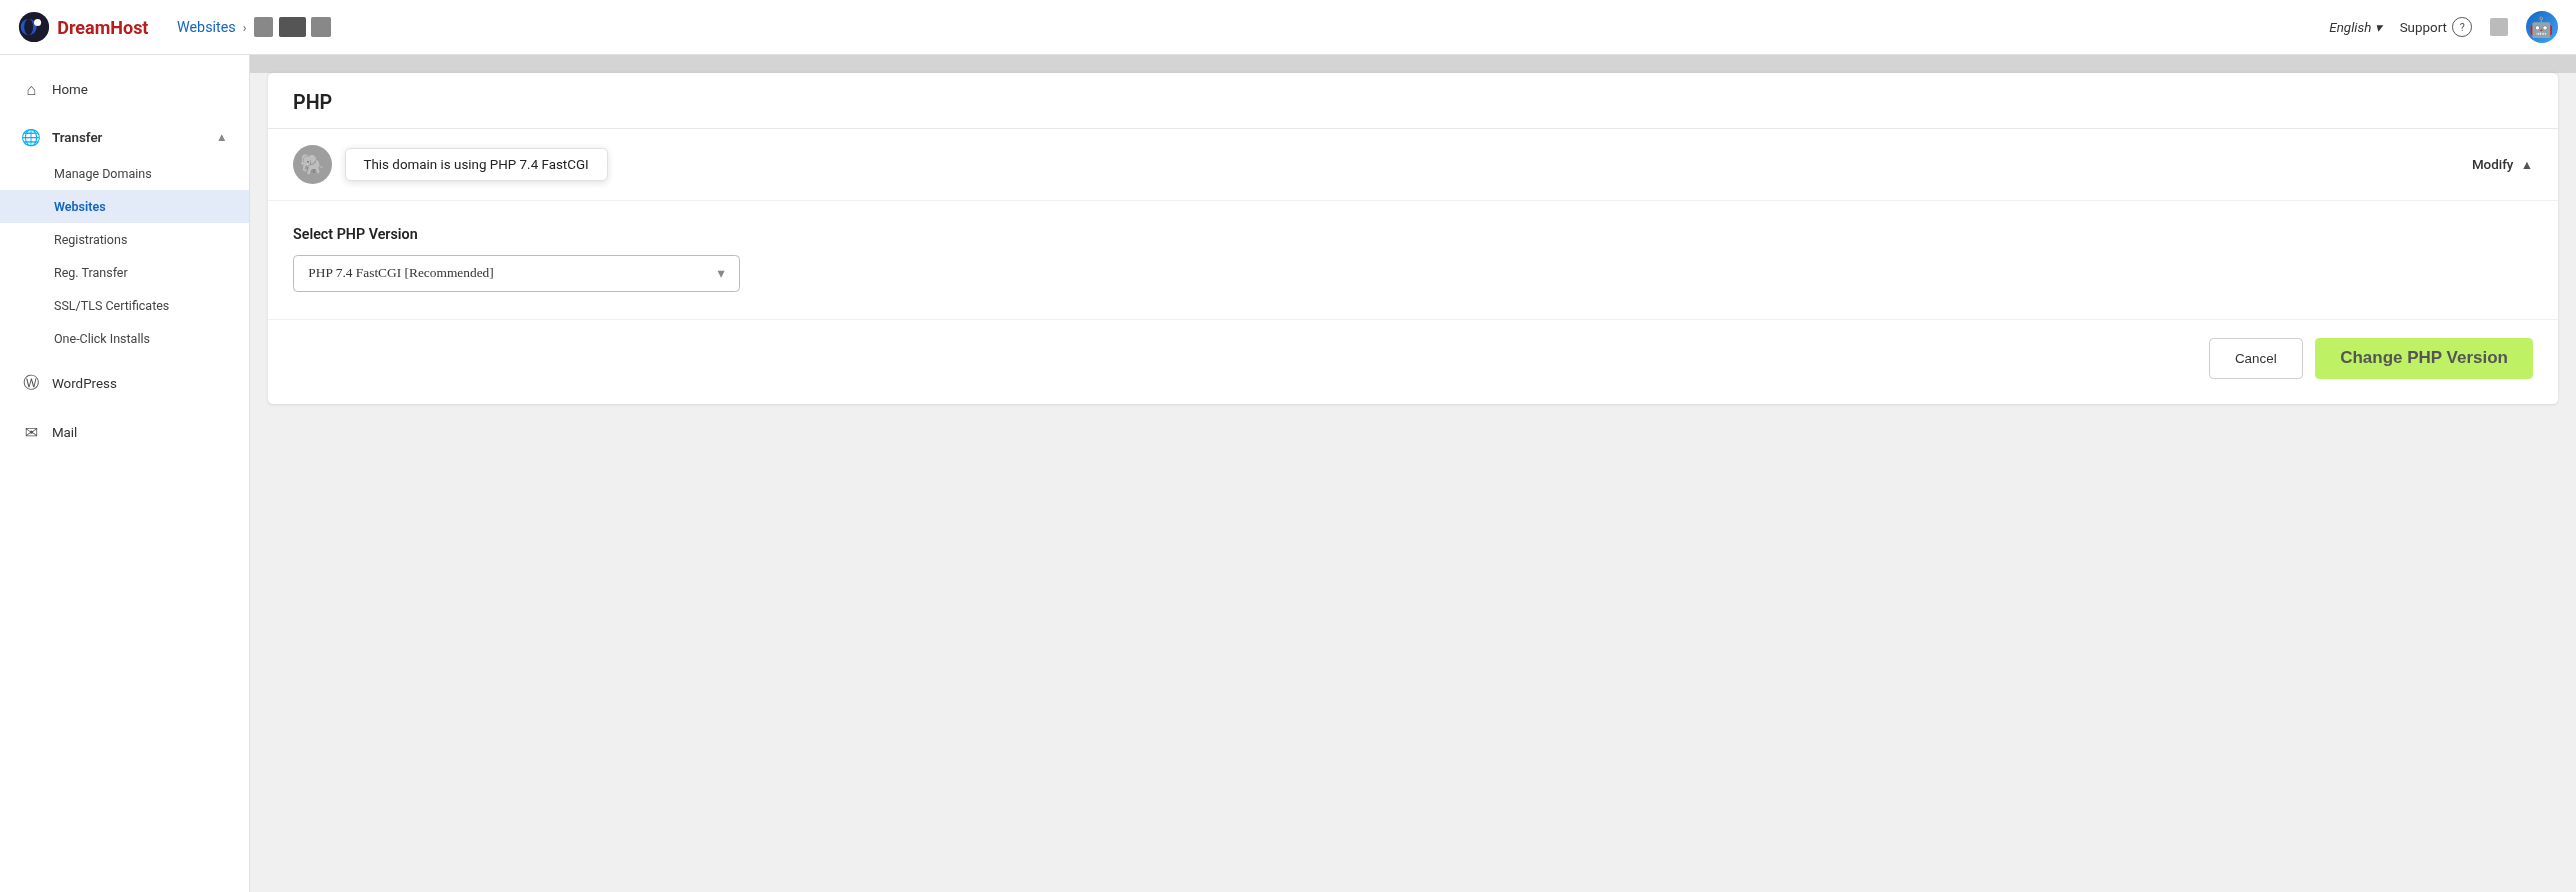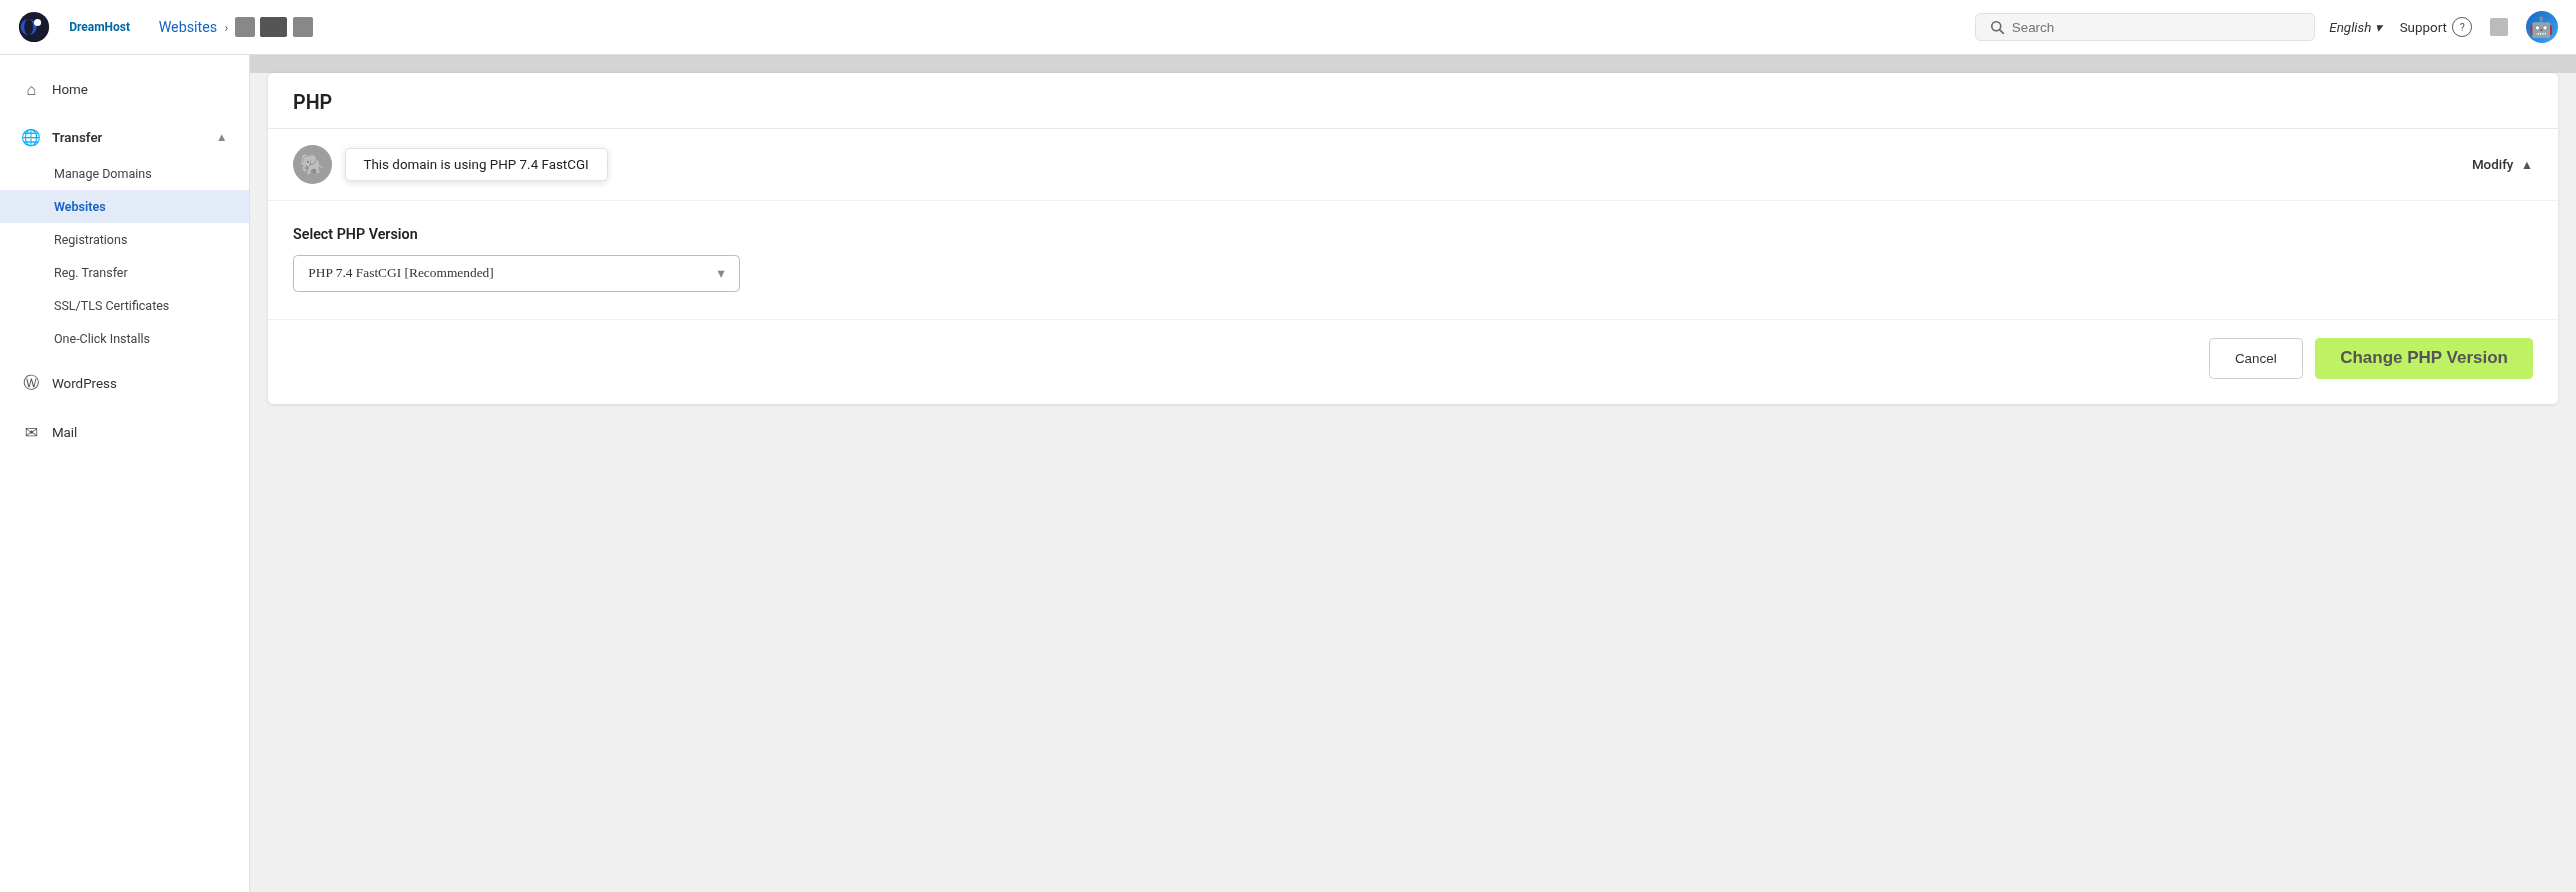--- a/index.html
+++ b/index.html
@@ -20,24 +20,23 @@
       display: flex;
       align-items: center;
       gap: 7.2px;
       margin-right: 14.3px;
     }
     .logo-icon {
       width: 32px;
       height: 32px;
     }
     .logo-text {
-      font-size: 12px;
+      font-size: 18px;
       font-weight: 700;
-      color: #0369a1;
-      margin-left: 12px;
+      color: #b91c1c;
     }
     .breadcrumb-area {
       display: flex;
       align-items: center;
       gap: 7.2px;
       flex: 1;
     }
     .breadcrumb-link {
       color: #1565c0;
       font-size: 14.3px;
@@ -370,27 +369,20 @@
   <div class="breadcrumb-area">
     <a class="breadcrumb-link">Websites</a>
     <span class="breadcrumb-sep">›</span>
     <div class="breadcrumb-blocks">
       <div class="block-rect block-sm"></div>
       <div class="block-rect block-md"></div>
       <div class="block-rect block-sm2"></div>
     </div>
   </div>
 
-  <div class="search-area">
-    <svg class="search-icon-svg" width="14.3" height="14.3" viewBox="0 0 16 16" fill="none">
-      <circle cx="7" cy="7" r="5" stroke="#666" stroke-width="1.8"></circle>
-      <line x1="11" y1="11" x2="15" y2="15" stroke="#666" stroke-width="1.8" stroke-linecap="round"></line>
-    </svg>
-    <input type="text" placeholder="Search" style="">
-  </div>
 
   <div class="nav-right">
     <div class="lang-selector">
       <span>English</span>
       <span>▾</span>
     </div>
     <div class="support-btn">
       <span>Support</span>
       <div class="support-circle">?</div>
     </div>

